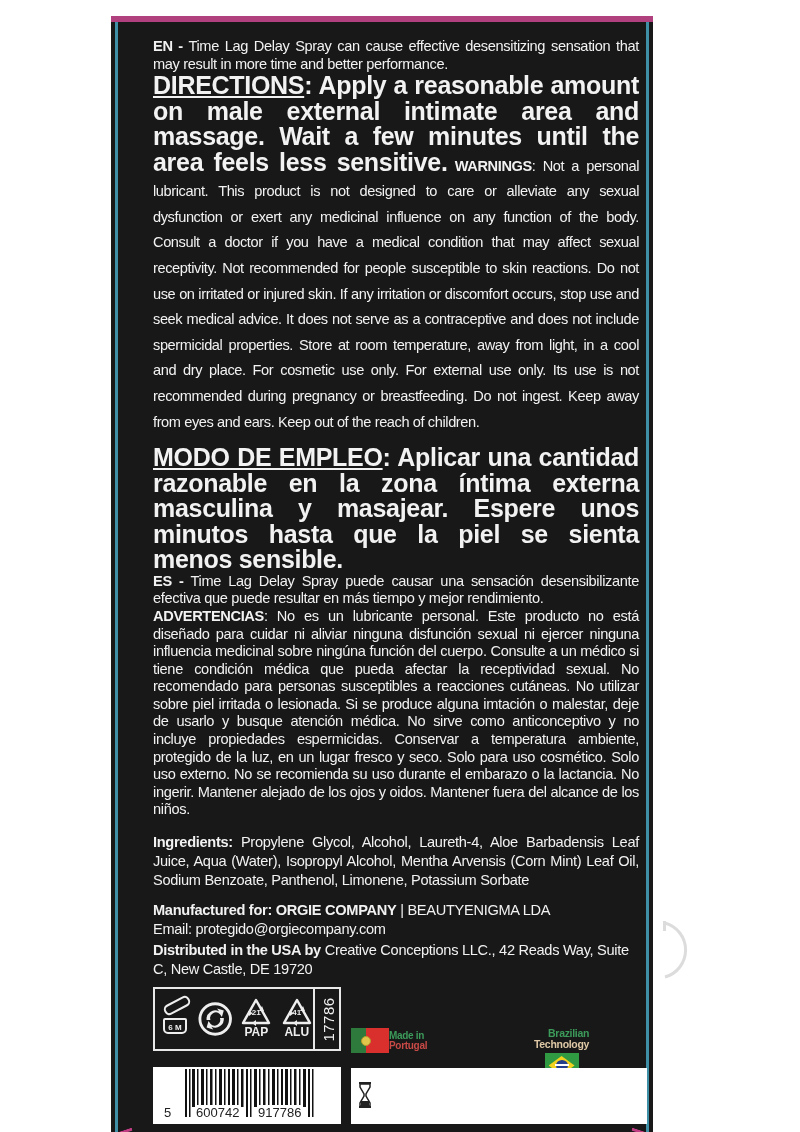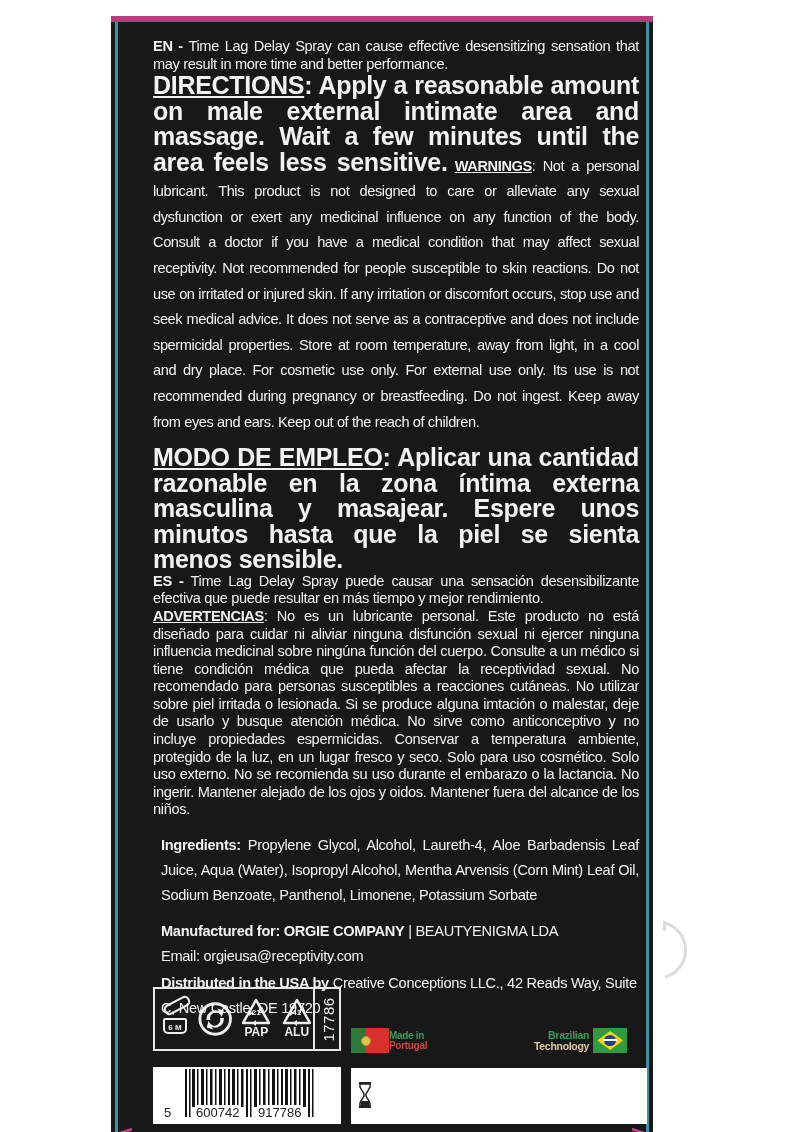--- a/index.html
+++ b/index.html
@@ -20,26 +20,26 @@
   .corner-br { position:absolute; right:0; bottom:0; width:26px; height:10px; border-top:3px solid #c03d84; border-radius:0 40px 0 0; transform:rotate(18deg); transform-origin:right bottom; }
 
   .content { position:absolute; left:42px; top:22px; width:486px; color:#f2f2f2; }
   
   .content { left:42px; }
   .p { margin:0; text-align:justify; }
   .small { font-size:14.6px; line-height:17.6px; letter-spacing:-0.35px; }
   .big { font-size:25px; line-height:25.5px; font-weight:bold; letter-spacing:-0.3px; }
   .b { font-weight:bold; }
   .u { text-decoration:underline; text-decoration-thickness:2px; text-underline-offset:2px; }
-  .warn-head { font-weight:bold; text-decoration:underline; }
+  .warn-head { font-weight:bold; }
   .gap { height:14px; }
   .gap-s { height:11px; }
   .block { text-align:justify; text-align-last:left; }
 
-  .info { font-size:14.6px; line-height:25px; letter-spacing:-0.3px;margin-left:8px; }
+  .info { font-size:14.6px; line-height:19px; letter-spacing:-0.3px; }
 
   
   .sym-box {
     position:absolute; left:42px; top:971px; width:188px; height:64px;
     border:2px solid #e8e8e8; box-sizing:border-box; display:flex; align-items:center;
   }
   .sym-icons { display:flex; align-items:center; gap:8px; padding-left:6px; width:158px; height:100%; box-sizing:border-box; }
   .sym-lot {
     width:26px; height:100%; border-left:2px solid #e8e8e8; display:flex; align-items:center; justify-content:center;
   }
@@ -55,21 +55,21 @@
 
   .made-in { position:absolute; left:240px; top:1012px; display:flex; align-items:center; }
   .flag-pt { width:38px; height:25px; display:flex; position:relative; }
   .flag-pt .g { width:40%; background:#2d7a3c; }
   .flag-pt .r { width:60%; background:#d9302e; }
   .flag-pt .emb { position:absolute; left:10px; top:8px; width:8px; height:8px; border-radius:50%; background:#e0c64a; border:1px solid #b59b2d; }
   .made-text { font-size:10px; line-height:10px; font-weight:bold; letter-spacing:-0.3px; }
   .made-text .l1 { color:#3c9a5a; }
   .made-text .l2 { color:#c74a46; }
 
-  .brazil { position:absolute; left:423px; top:1012px; display:flex; align-items:center; gap:4px; }
+  .brazil { position:absolute; left:423px; top:1012px; display:flex; align-items:center; gap:4px;flex-direction:column; }
   .braz-text { font-size:10.5px; line-height:10.5px; font-weight:bold; text-align:right; letter-spacing:-0.3px; }
   .braz-text .l1 { color:#3c9a5a; }
   .braz-text .l2 { color:#e0c9a6; }
   .flag-br { width:34px; height:25px; background:#2f9a41; position:relative; overflow:hidden; }
   .flag-br .dia { position:absolute; left:4px; top:3px; width:26px; height:19px; background:#f2d21e; clip-path:polygon(50% 0,100% 50%,50% 100%,0 50%); }
   .flag-br .globe { position:absolute; left:11px; top:7px; width:12px; height:11px; border-radius:50%; background:#233e8b; }
   .flag-br .band { position:absolute; left:10px; top:11px; width:14px; height:1.5px; background:#fff; }
 
   .barcode-box { position:absolute; left:42px; top:1051px; width:188px; height:57px; background:#ffffff; }
   .barcode { position:absolute; left:18px; top:2px; width:160px; height:48px; }
@@ -108,21 +108,21 @@
     </div>
 
     <div class="gap"></div>
 
     <p class="p info"><span class="b">Ingredients:</span><span> Propylene Glycol, Alcohol, Laureth-4, Aloe Barbadensis Leaf Juice, Aqua (Water), Isopropyl Alcohol, Mentha Arvensis (Corn Mint) Leaf Oil, Sodium Benzoate, Panthenol, Limonene, Potassium Sorbate</span></p>
 
     <div class="gap-s"></div>
 
     <div class="info">
       <div><span class="b">Manufactured for: ORGIE COMPANY</span><span> | BEAUTYENIGMA LDA</span></div>
-      <div>Email: orgieusa@receptivity.com</div>
+      <div>Email: protegido@orgiecompany.com</div>
       <div style="height:2px"></div>
       <div><span class="b">Distributed in the USA by</span><span> Creative Conceptions LLC., 42 Reads Way, Suite C, New Castle, DE 19720</span></div>
     </div>
   </div>
 
   <div class="sym-box">
     <div class="sym-icons">
       <div class="pao">
         <div class="pao-lid"></div>
         <div class="pao-jar">6 M</div>

